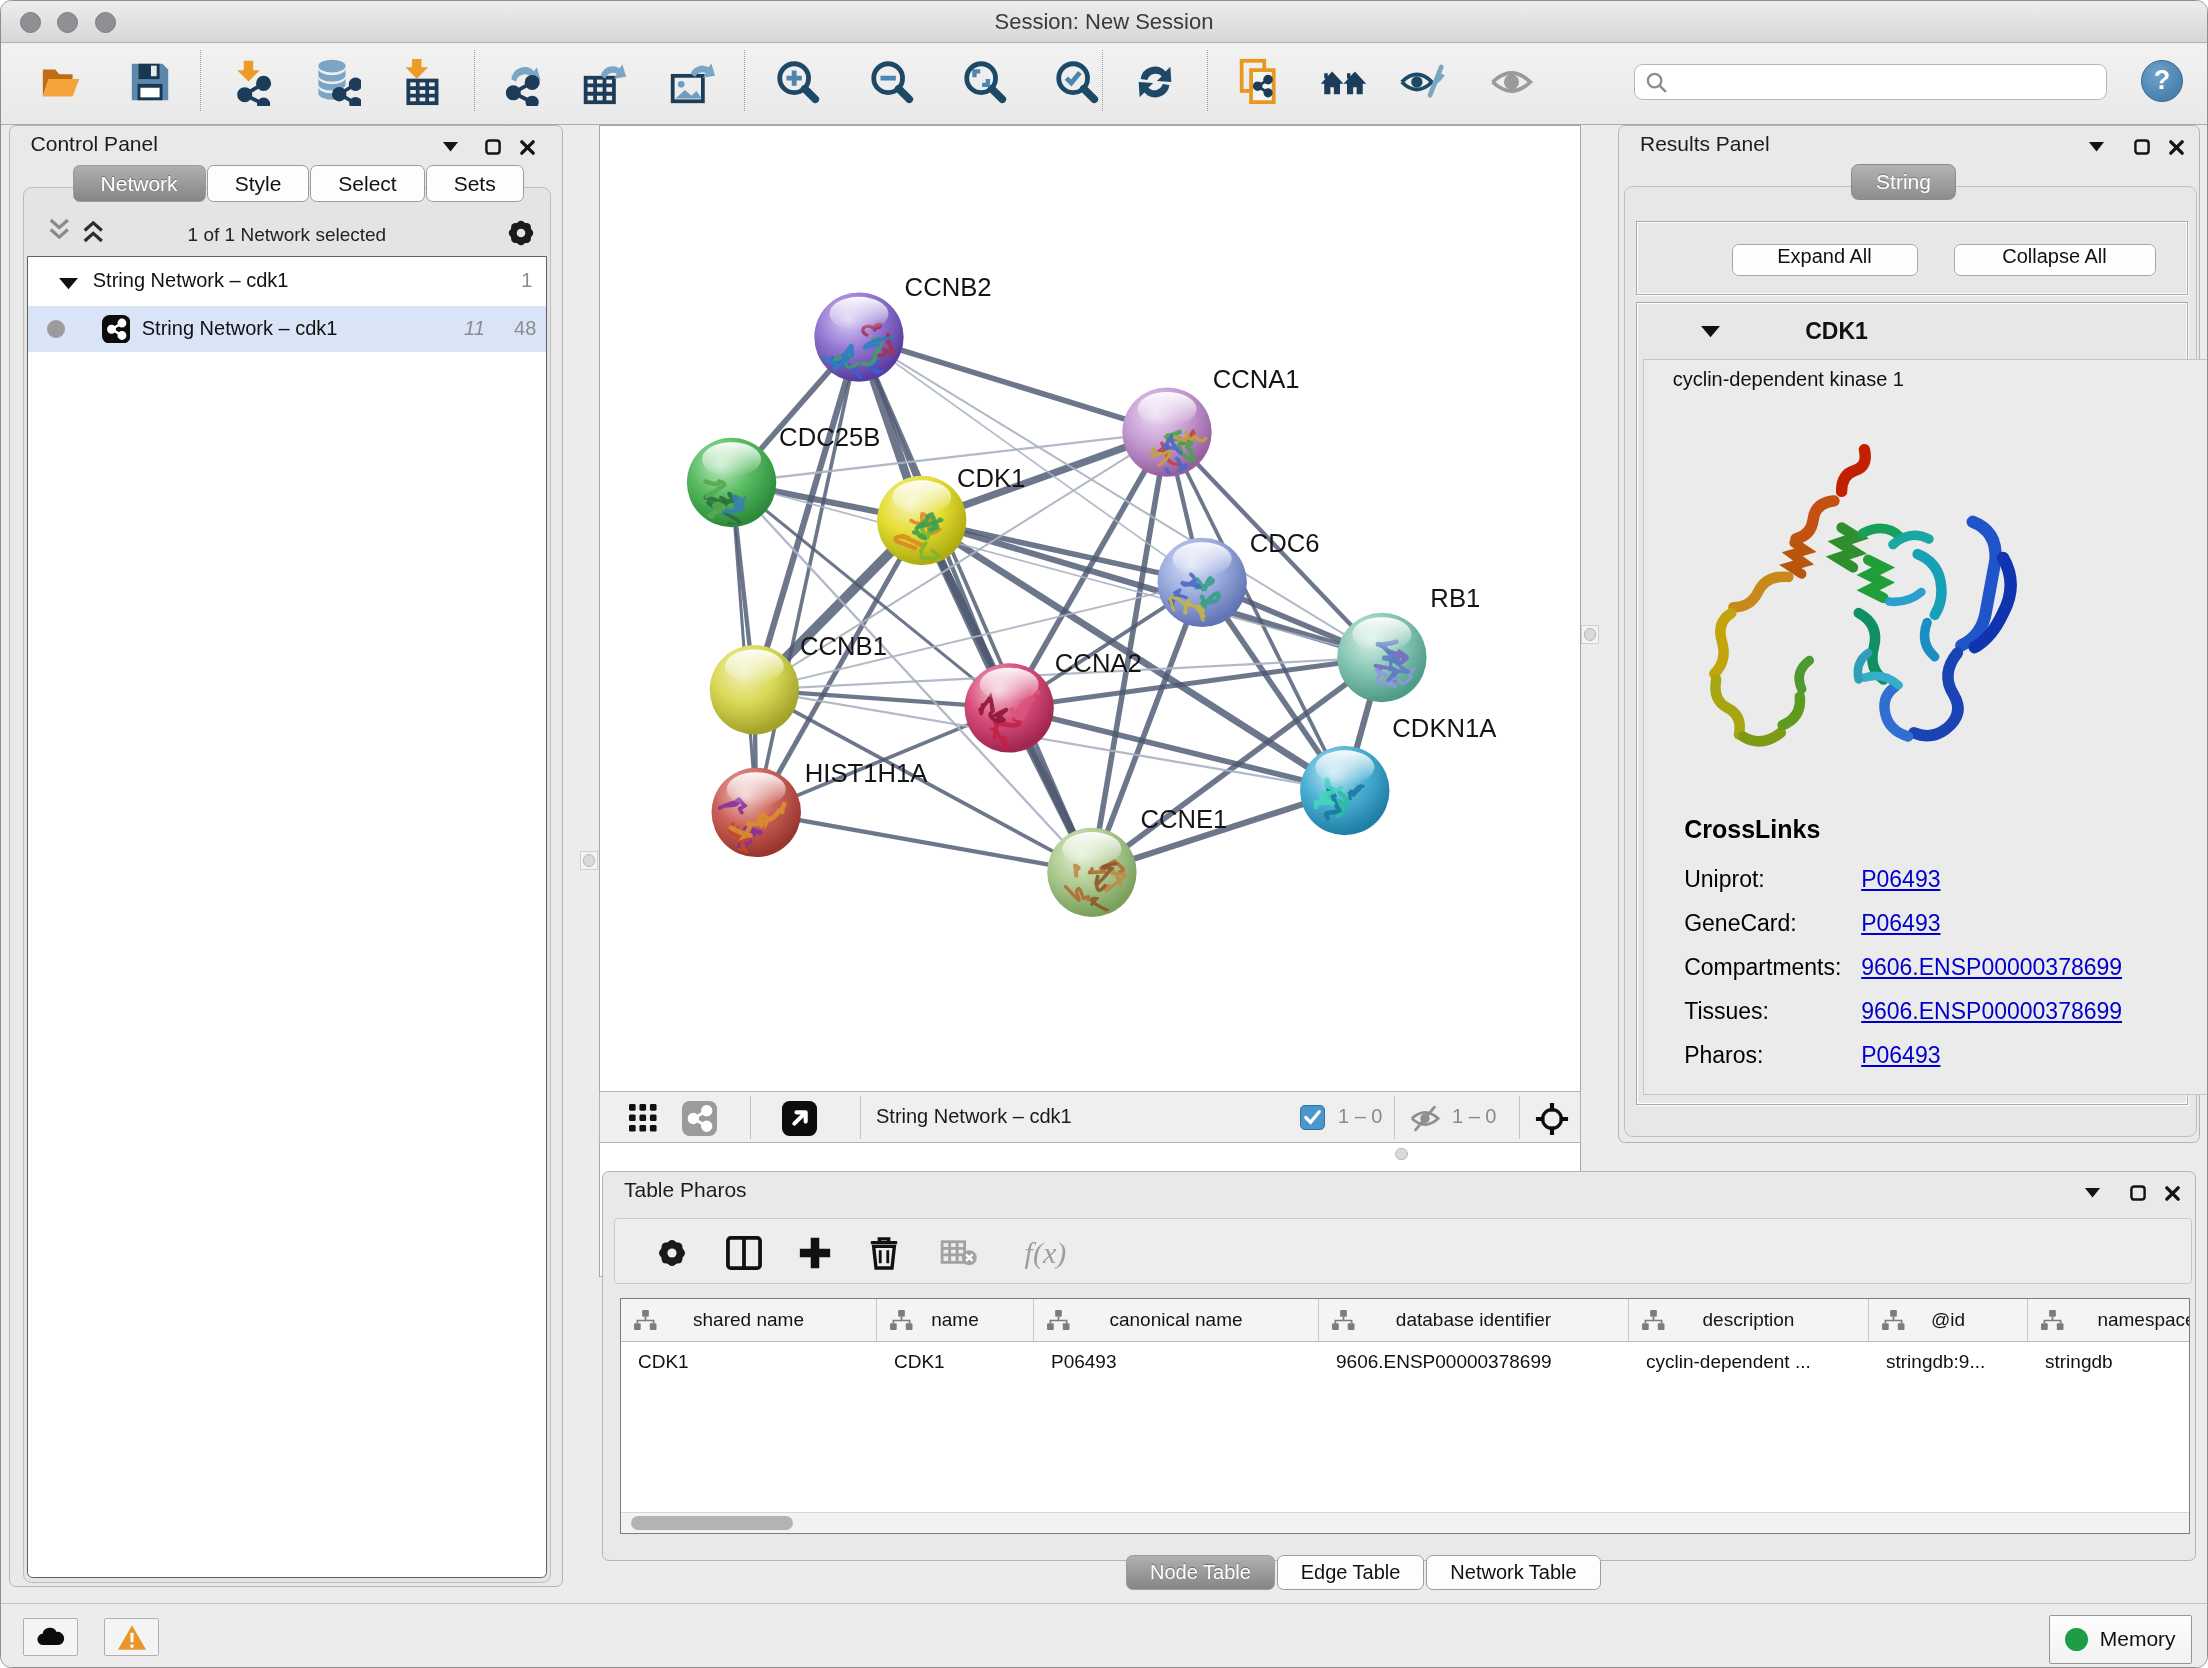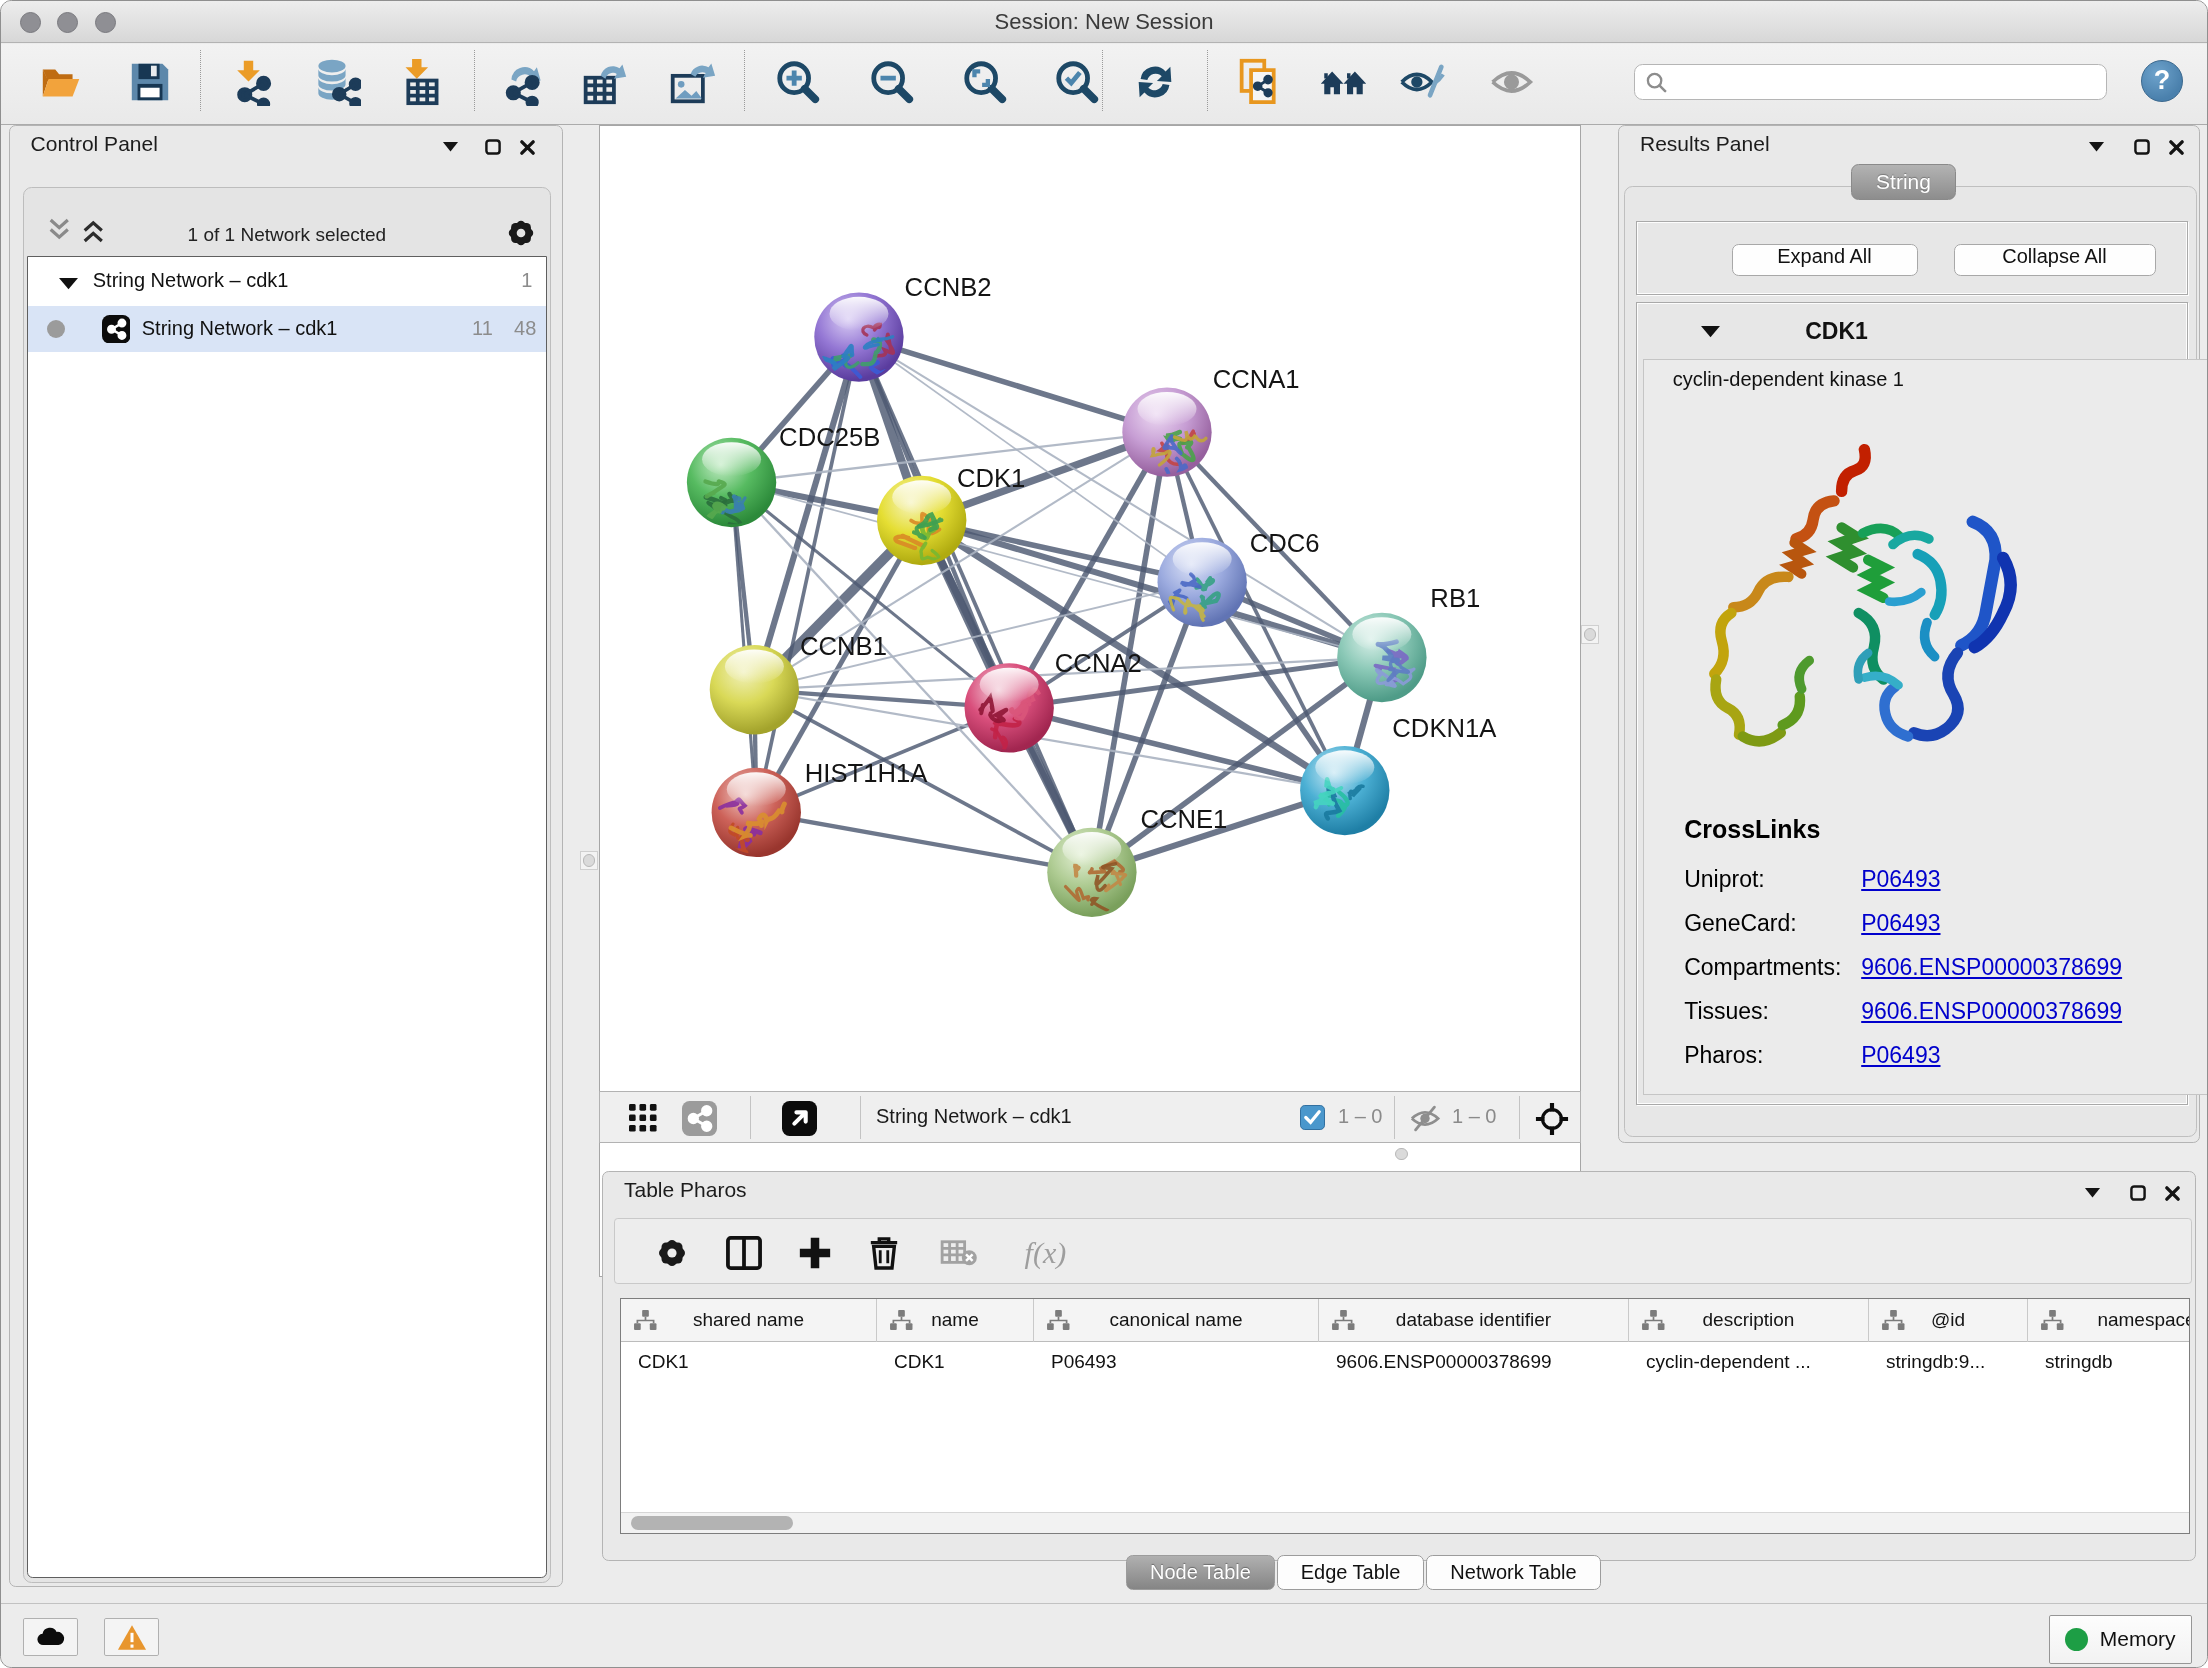--- a/index.html
+++ b/index.html
@@ -305,20 +305,26 @@
       <svg width="16" height="16" viewBox="0 0 17 17">
             <rect x="1.5" y="1.5" width="14" height="14" rx="3" fill="none" stroke="#141414" stroke-width="2.6"></rect>
           </svg>
     </div>
     <div class="win-ctl" style="right:23px">
       <svg width="17" height="17" viewBox="0 0 18 18">
             <path d="M3 3 L15 15 M15 3 L3 15" stroke="#141414" stroke-width="3.6" stroke-linecap="round"></path>
           </svg>
     </div>
 
+    <div class="cp-tabs">
+          <div class="tab-btn sel">Network</div>
+          <div class="tab-btn">Style</div>
+          <div class="tab-btn">Select</div>
+          <div class="tab-btn">Sets</div>
+        </div>
 
     <div class="cp-inner">
       <div class="cp-toolbar">
         <div class="abs" style="left:21px; top:1.9px;">
           <svg width="28.5" height="25" viewBox="0 0 30 26">
             <path d="M6 2 l9 8 9 -8 M6 12 l9 8 9 -8" fill="none" stroke="#8a8a8a" stroke-width="3.4"></path>
           </svg>
         </div>
         <div class="abs" style="left:55px; top:1.9px;">
           <svg width="28.5" height="25" viewBox="0 0 30 26">
@@ -350,21 +356,21 @@
           <svg class="abs" style="left:74px; top:8.6px;" width="28.5" height="28.5" viewBox="0 0 30 30">
             <rect x="0" y="0" width="30" height="30" rx="8" fill="#0c0c0c"></rect>
             <g stroke="#fff" stroke-width="2.6" fill="#fff">
               <circle cx="10" cy="15" r="3.4"></circle>
                   <circle cx="21" cy="8.5" r="3.4"></circle>
                   <circle cx="21" cy="21.5" r="3.4"></circle>
               <path d="M10 15 L21 8.5 M10 15 L21 21.5" fill="none"></path>
             </g>
           </svg>
           <span class="tree-label abs" style="left:114px; top:10.5px;">String Network – cdk1</span>
-          <span class="tree-num" style="right:53px; top:10.5px; width:48px;">11</span>
+          <span class="tree-num" style="right:61px; top:10.5px; width:48px;font-style:italic;">11</span>
           <span class="tree-num" style="right:9.5px; top:10.5px; width:48px;">48</span>
         </div>
       </div>
     </div>
   </div>
 
   <div class="net-canvas">
     <svg id="graph-svg" width="980" height="965" viewBox="0 0 1030 1015">
           <defs>
             <radialGradient id="ng0" cx="38%" cy="30%" r="78%">

